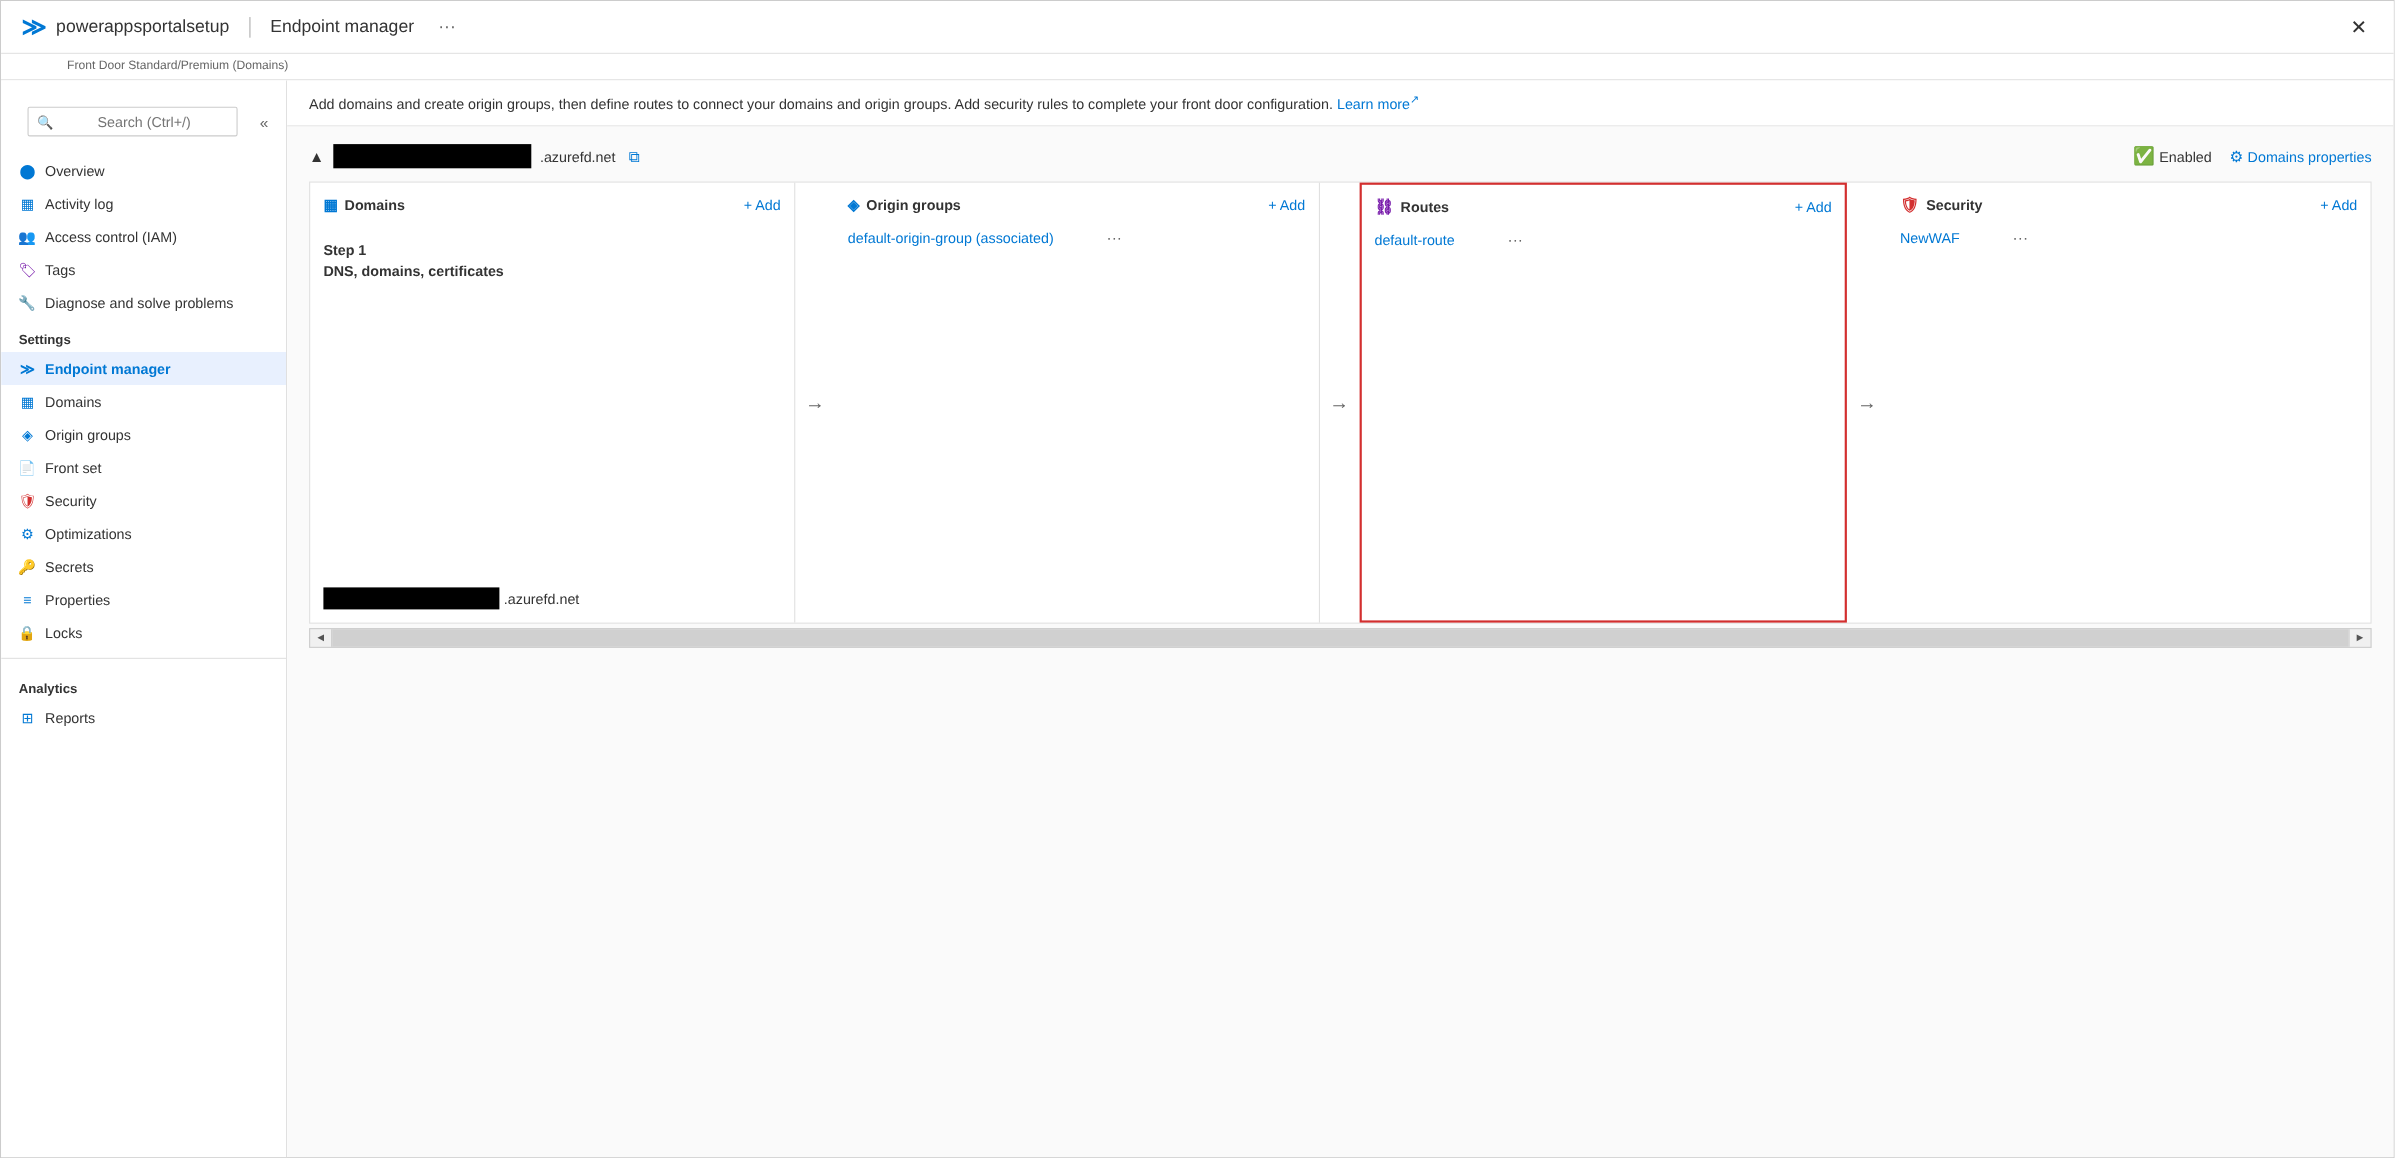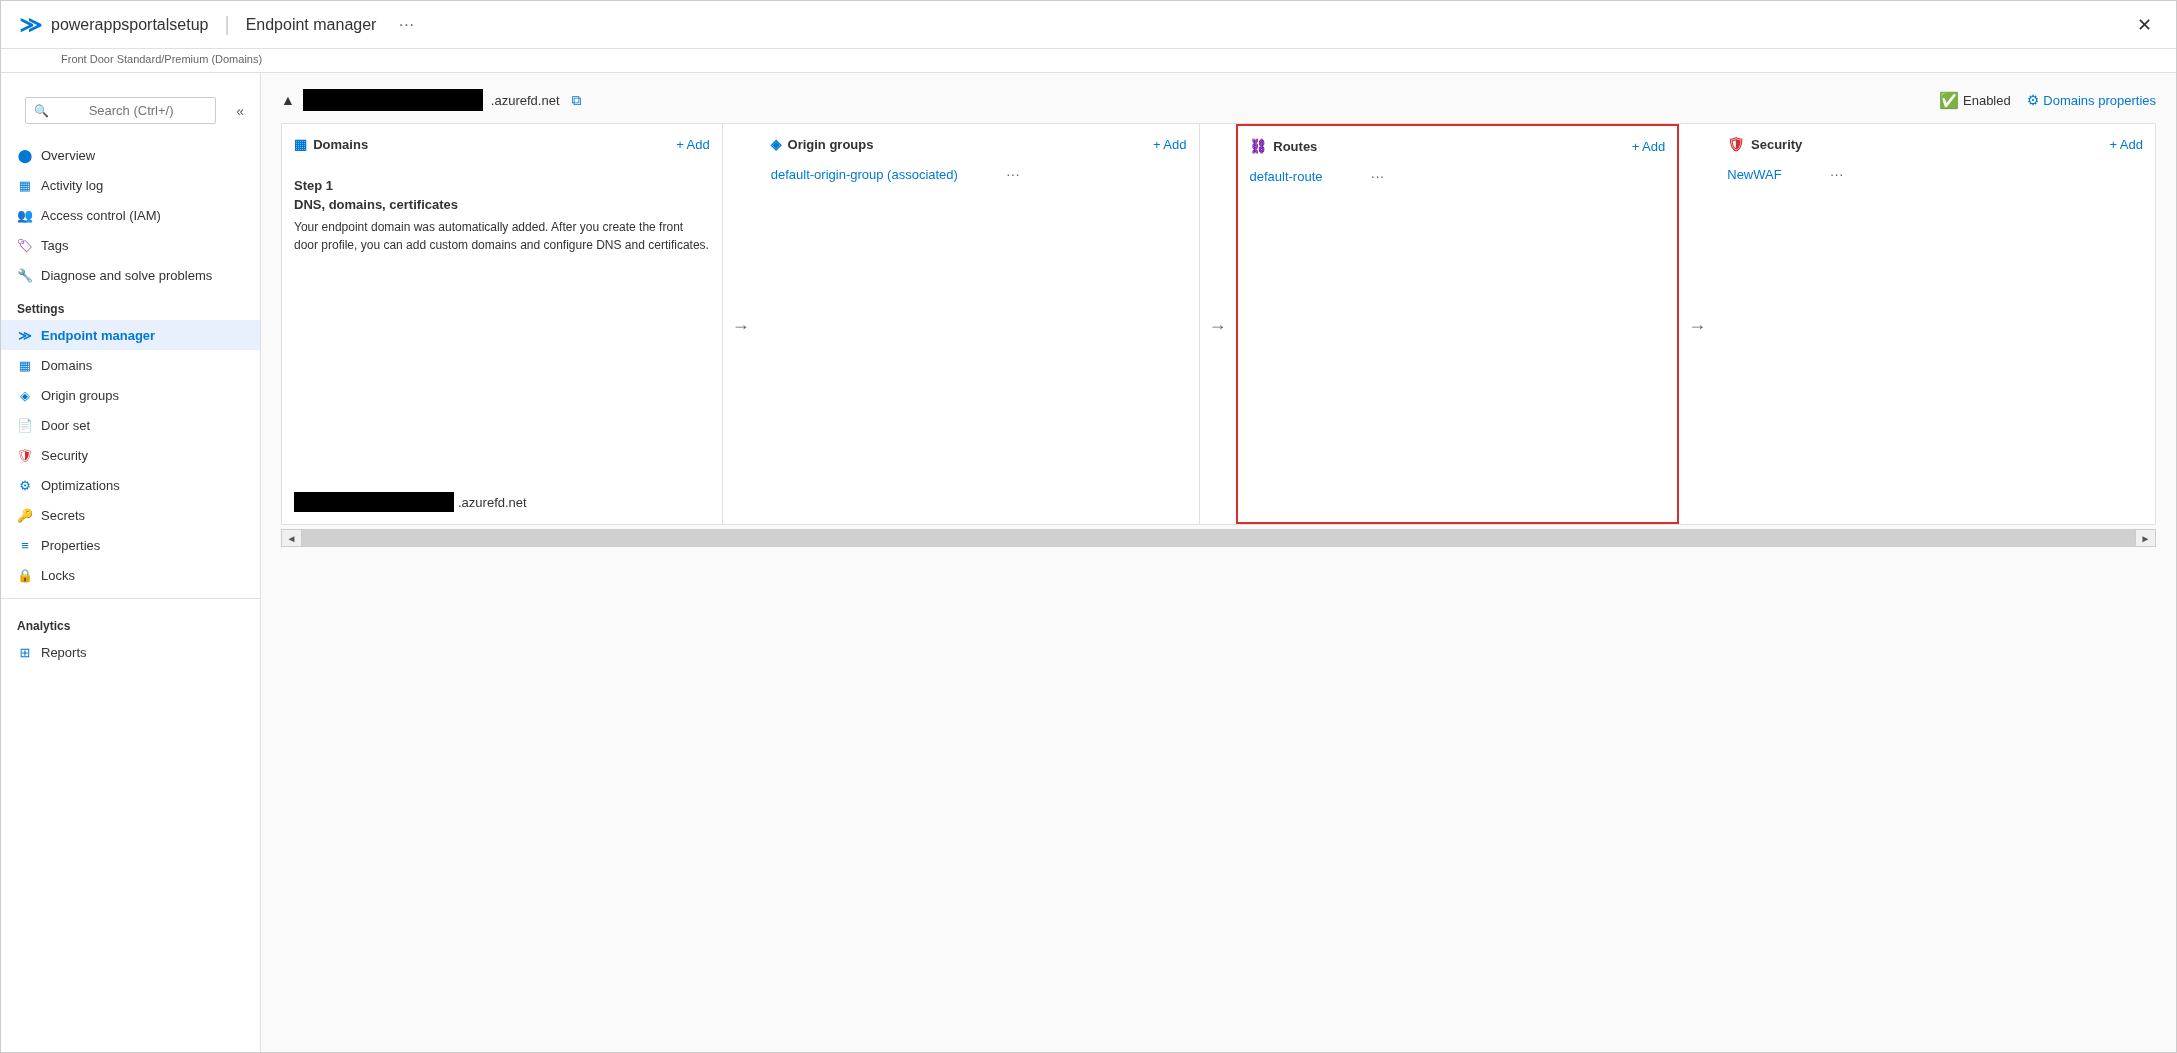--- a/index.html
+++ b/index.html
@@ -137,21 +137,21 @@
       <div class="nav-item">
         <span class="nav-icon" style="color:#0078d4;">▦</span>
         <span>Domains</span>
       </div>
       <div class="nav-item">
         <span class="nav-icon" style="color:#0078d4;">◈</span>
         <span>Origin groups</span>
       </div>
       <div class="nav-item">
         <span class="nav-icon" style="color:#0078d4;">📄</span>
-        <span>Door set</span>
+        <span>Front set</span>
       </div>
       <div class="nav-item">
         <span class="nav-icon" style="color:#d32f2f;">🛡</span>
         <span>Security</span>
       </div>
       <div class="nav-item">
         <span class="nav-icon" style="color:#0078d4;">⚙</span>
         <span>Optimizations</span>
       </div>
       <div class="nav-item">
@@ -170,20 +170,24 @@
       <div class="nav-section-divider"></div>
       <div class="nav-section-title">Analytics</div>
       <div class="nav-item">
         <span class="nav-icon" style="color:#0078d4;">⊞</span>
         <span>Reports</span>
       </div>
     </div>
 
     <div class="content-area">
 
+      <div class="info-bar">
+        <span>Add domains and create origin groups, then define routes to connect your domains and origin groups. Add security rules to complete your front door configuration.</span>
+        <a href="#"> <span>Learn more</span><sup style="font-size:10px;">↗</sup></a>
+      </div>
 
       <div class="endpoint-manager-content">
 
         <div class="endpoint-header">
           <div class="endpoint-left">
             <span class="collapse-arrow">▲</span>
             <span style="background:#000; width:180px; height:22px; display:inline-block; vertical-align:middle;"></span>
             <span class="endpoint-suffix">.azurefd.net</span>
             <span class="copy-icon" title="Copy" style="color:#0078d4; cursor:pointer; margin-left:4px; font-size:14px;">⧉</span>
           </div>
@@ -206,21 +210,20 @@
               <div class="panel-title">
                 <span style="color:#0078d4; font-size:14px;">▦</span>
                 <span>Domains</span>
               </div>
               <span class="add-link" style="color:#0078d4; cursor:pointer; font-size:13px;">+ Add</span>
             </div>
 
             <div class="step-info">
               <div class="step-number">Step 1</div>
               <div style="font-weight:600; font-size:13px; margin-bottom:6px;">DNS, domains, certificates</div>
-              <div class="step-desc">Your endpoint domain was automatically added. After you create the front door profile, you can add custom domains and configure DNS and certificates.</div>
             </div>
 
             <div style="margin-top: auto; padding-top: 20px; display:flex; align-items:center; gap:4px;">
               <span style="background:#000; width:160px; height:20px; display:inline-block; vertical-align:middle;"></span>
               <span>.azurefd.net</span>
             </div>
           </div>
 
           <div class="arrow-separator" style="display:flex; align-items:center; justify-content:center; width:36px; color:#666; font-size:18px;">→</div>
 

